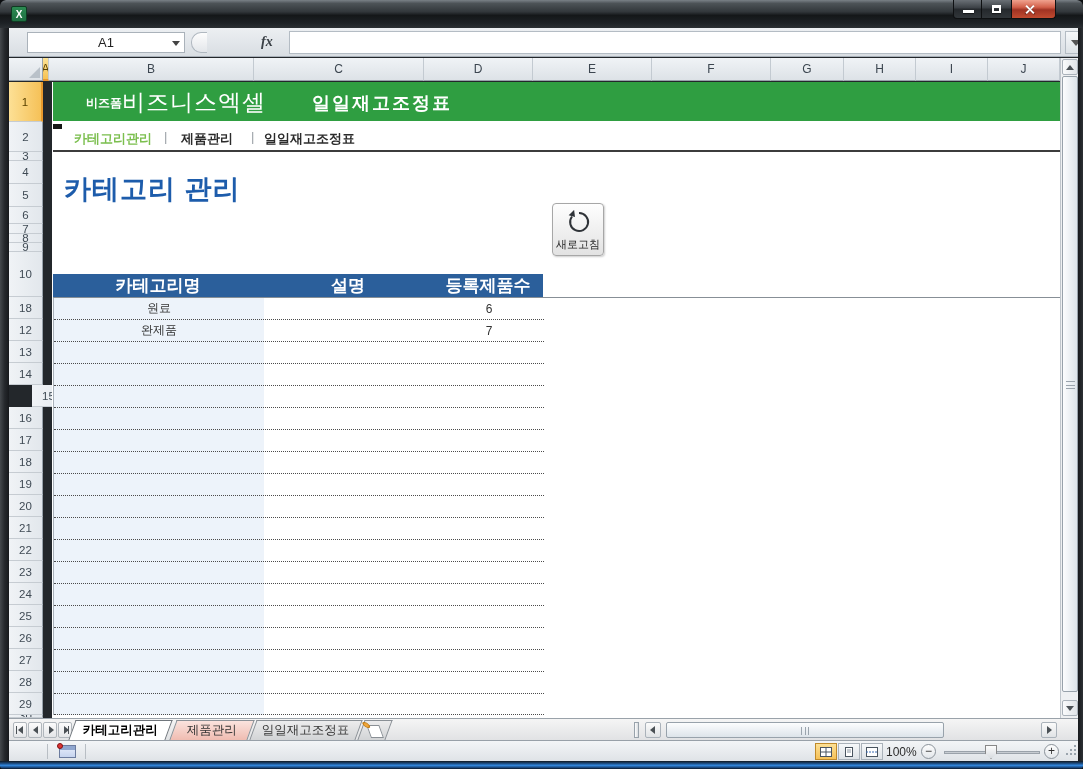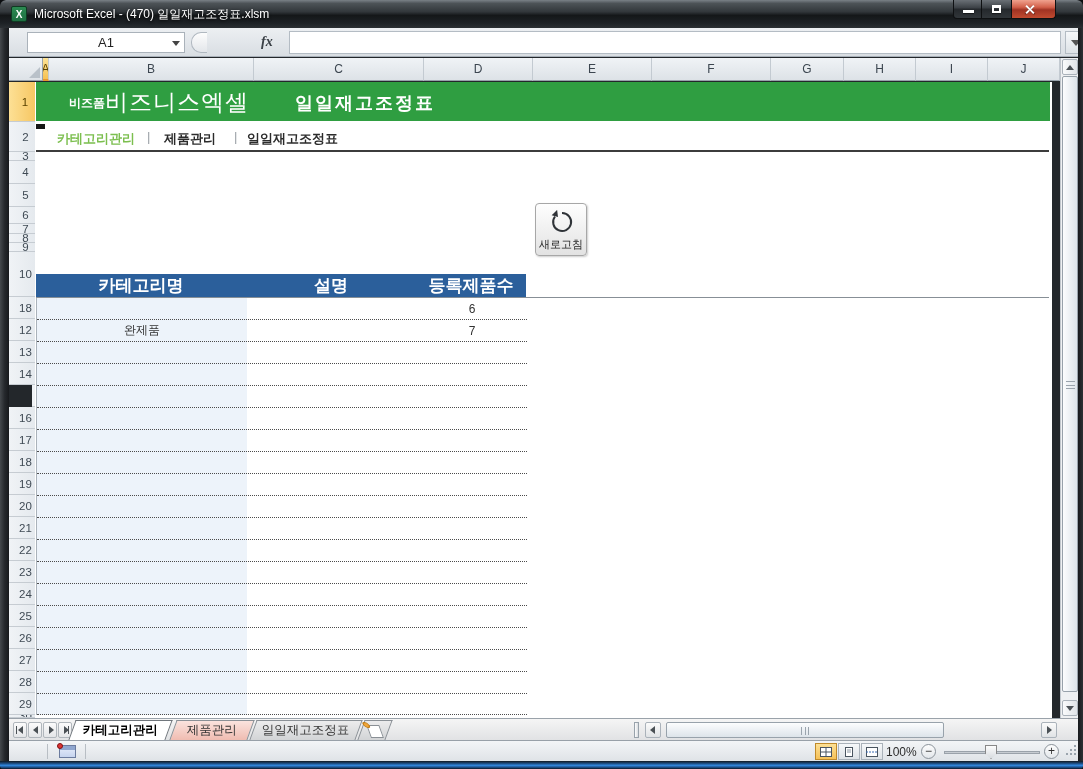--- a/index.html
+++ b/index.html
@@ -52,21 +52,21 @@
   .col-h{position:absolute;top:58px;height:23px;background:linear-gradient(180deg,#f0f3f6,#dde2e7);
     border-right:1px solid #c3cad1;border-bottom:1px solid #98a2ab;color:#3c4650;font-size:12px;
     display:flex;align-items:center;justify-content:center;overflow:hidden;}
   .col-h.sel{background:linear-gradient(180deg,#fde397,#f6c254);border-bottom:2px solid #e8992d;color:#5a4200;}
   .row-h{position:absolute;left:9px;width:34px;background:linear-gradient(90deg,#f0f3f6,#e2e7ec);
     border-right:1px solid #98a2ab;border-bottom:1px solid #c6ccd2;color:#3f4a54;font-size:11.5px;
     display:flex;align-items:center;justify-content:center;overflow:hidden;}
   .row-h.sel{background:linear-gradient(90deg,#fde095,#f5c158);border-right:2px solid #e8992d;color:#5a4200;}
 
   
-  .grid{position:absolute;left:35px;top:82px;width:1017px;height:636px;background:#fff;overflow:hidden;}
+  .grid{position:absolute;left:52px;top:82px;width:1017px;height:636px;background:#fff;overflow:hidden;}
   .banner{position:absolute;left:1px;top:0;width:1014px;height:39px;}
   .logo-small{position:absolute;left:33px;top:13px;color:#fff;font-size:12px;font-weight:bold;}
   .logo-large{position:absolute;left:69px;top:5px;color:#fff;font-size:23px;font-weight:normal;letter-spacing:1px;}
   .banner-doc{position:absolute;left:259px;top:9px;color:#fff;font-size:18px;font-weight:bold;letter-spacing:2px;}
   .anchor-dash{position:absolute;left:1px;top:42px;width:9px;height:5px;background:#161616;}
   .navrow{position:absolute;left:0;top:45px;width:1014px;height:22px;font-size:13px;font-weight:bold;}
   .nav-item{position:absolute;top:3px;cursor:pointer;color:#2b2b2b;}
   .nav-sep{position:absolute;top:2px;color:#9aa0a6;font-weight:normal;}
   .nav-underline{position:absolute;left:1px;top:68px;width:1013px;height:2px;background:#3c3c3c;}
   .pagetitle{position:absolute;left:12px;top:89px;font-size:27px;font-weight:bold;letter-spacing:1px;}
@@ -150,21 +150,20 @@
   .border-b{position:absolute;left:0;top:761px;width:1083px;height:8px;
     background:linear-gradient(180deg,#101820 0%,#1c4a7e 30%,#3186db 55%,#1b4b84 80%,#0d1726 100%);border-radius:0 0 3px 3px;}
 </style>
 </head>
 <body>
 
 <div class="window">
 
   <div class="titlebar">
     <div class="app-icon">X</div>
-    <div class="title-text">Microsoft Excel - (470) 일일재고조정표.xlsm</div>
     <div class="winbtns">
       <div class="wb min">
           <div class="glyph-min"></div>
         </div>
       <div class="wb max">
           <div class="glyph-max"></div>
         </div>
       <div class="wb close">
           <div class="glyph-x1"></div>
           <div class="glyph-x2"></div>
@@ -241,38 +240,40 @@
     </div>
     <div class="anchor-dash"></div>
     <div class="navrow" id="navrow">
         <span class="nav-item" style="left: 22px; color: rgb(124, 191, 79);">카테고리관리</span>
         <span class="nav-sep" style="left: 112px;">|</span>
         <span class="nav-item" style="left: 129px; color: rgb(43, 43, 43);">제품관리</span>
         <span class="nav-sep" style="left: 199px;">|</span>
         <span class="nav-item" style="left: 212px; color: rgb(43, 43, 43);">일일재고조정표</span>
       </div>
     <div class="nav-underline"></div>
+    <div class="pagetitle" style="color: rgb(29, 92, 171);">카테고리 관리</div>
 
     <div class="refreshbtn">
       <svg width="24" height="24" viewBox="0 0 24 24">
         <path d="M 12 3 A 9 9 0 1 1 5 6.5" fill="none" stroke="#2f3338" stroke-width="2"></path>
         <path d="M 9 1 L 3 7 L 10 9 Z" fill="#2f3338" transform="translate(-1,-1) scale(0.9)"></path>
       </svg>
       <span class="refresh-label">새로고침</span>
     </div>
 
     <div class="thead" id="thead">
         <div class="th" style="width: 210px; background: rgb(43, 95, 155);">카테고리명</div>
         <div class="th" style="width: 170px; background: rgb(43, 95, 155);">설명</div>
         <div class="th" style="width: 110px; background: rgb(43, 95, 155);">등록제품수</div>
       </div>
     <div class="grey-line"></div>
     <div class="tbody" id="tbody">
         <div class="tint" style="background: rgb(237, 243, 250);"></div>
         <div class="trow">
+          <div class="td" style="left: 0px; width: 210px;">원료</div>
           <div class="td" style="left: 210px; width: 170px;"></div>
           <div class="td" style="left: 380px; width: 110px;">6</div>
         </div>
         <div class="trow">
           <div class="td" style="left: 0px; width: 210px;">완제품</div>
           <div class="td" style="left: 210px; width: 170px;"></div>
           <div class="td" style="left: 380px; width: 110px;">7</div>
         </div>
         <div class="trow"></div>
         <div class="trow"></div>

